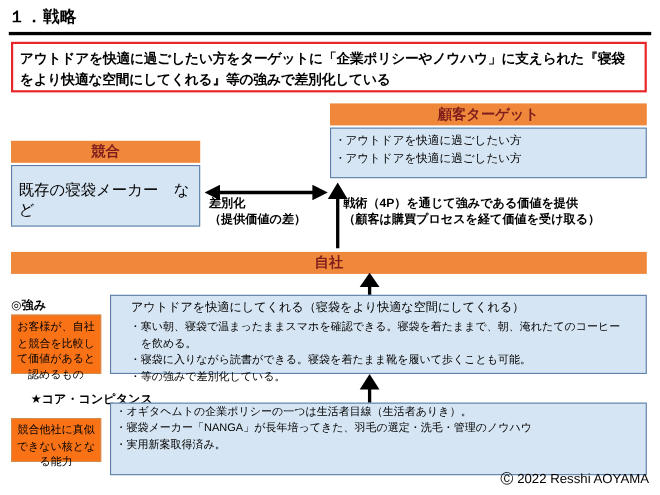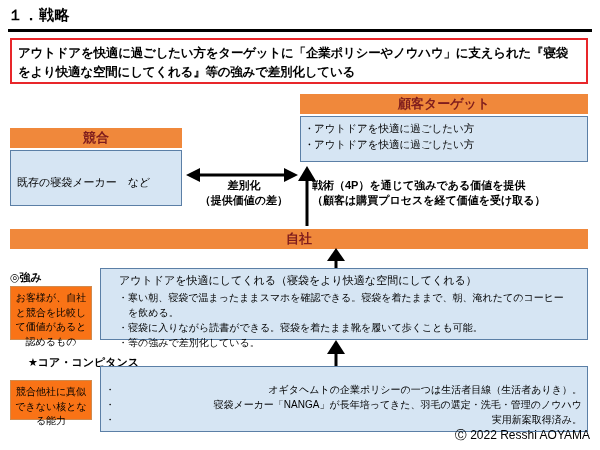--- a/index.html
+++ b/index.html
@@ -75,35 +75,34 @@
     box-sizing: border-box;
   }
   .box-customer {
     left: 300px; top: 116px; width: 288px; height: 46px;
     padding: 3px 4px;
     font-size: 10.5px;
     line-height: 1.55;
   }
   .box-compete {
     left: 10px; top: 150px; width: 172px; height: 56px;
-    padding: 24px 6px;
-    font-size: 11px;
+    padding: 13px 6px;
+    font-size: 14px;
   }
   .box-strength {
     left: 100px; top: 268px; width: 488px; height: 72px;
     padding: 3px 18px;
     font-size: 10px;
     line-height: 1.5;
   }
   .box-core {
     left: 100px; top: 366px; width: 488px; height: 66px;
-    padding: 15px 5px;
+    padding: 0 5px;
     font-size: 10px;
     line-height: 1.5;
-    text-align: right;
   }
   .box-strength .lead {
     font-size: 11px;
     display: block;
     margin-bottom: 1px;
   }
   .blue-box ul {
     margin: 0;
     padding: 0;
     list-style: none;
@@ -137,21 +136,20 @@
     font-size: 11px;
     font-weight: bold;
   }
   .marker-strength { left: 10px; top: 259px; margin-top: 11px; }
   .marker-core     { left: 28px; top: 355px; }
   
   .arrow-label {
     position: absolute;
     font-size: 11px;
     font-weight: bold;
-    text-align: center;
     line-height: 1.35;
   }
   .label-diff { left: 190px; top: 178px; width: 108px; }
   .label-tactics {
     left: 312px; top: 178px; width: 276px;
     text-align: left;
     font-weight: bold;
   }
   
   .double-arrow {

